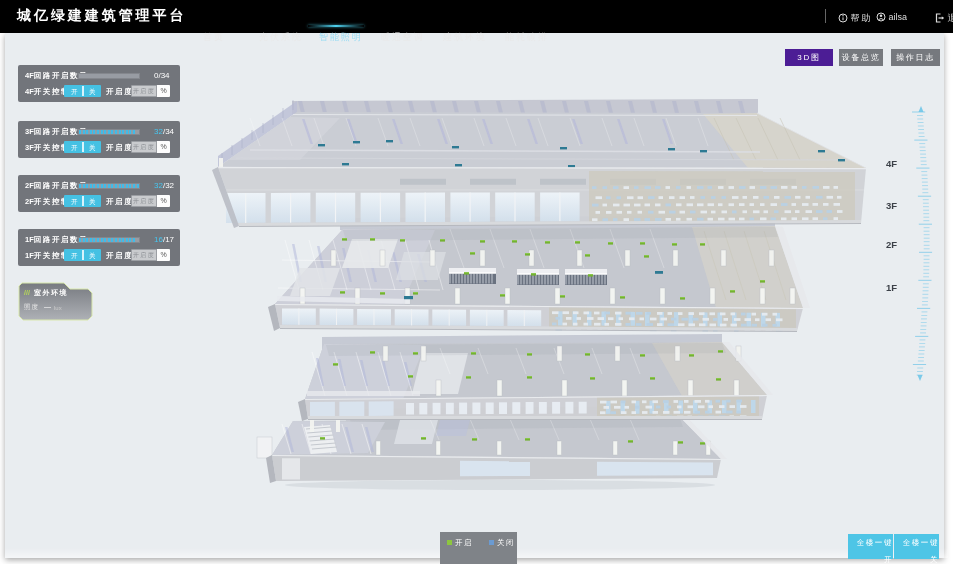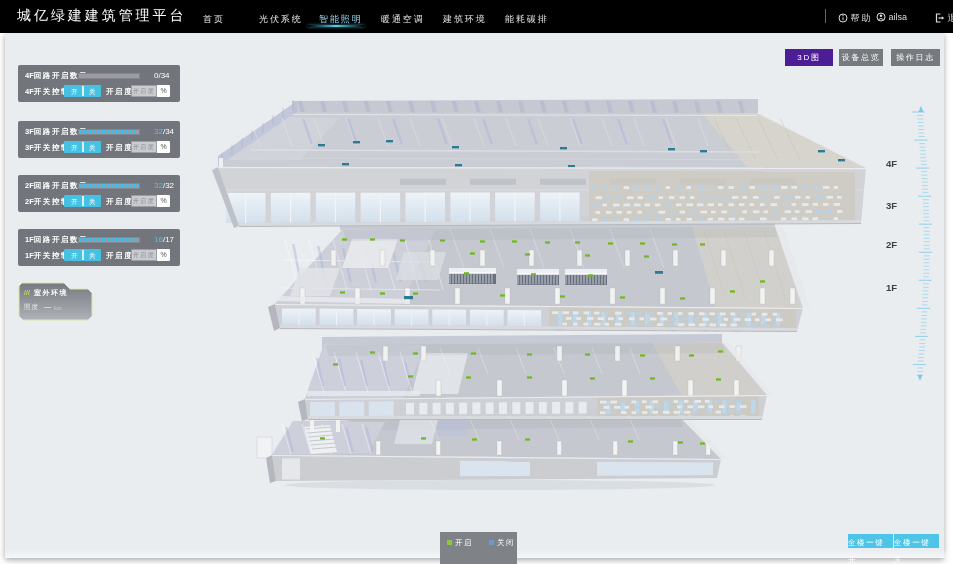--- a/index.html
+++ b/index.html
@@ -1,19 +1,19 @@
 <!DOCTYPE html>
 <html><head><meta charset="utf-8"><style>
 *{margin:0;padding:0;box-sizing:border-box}
 body{width:953px;height:564px;background:#fff;font-family:"Liberation Sans",sans-serif;overflow:hidden;position:relative}
 .cjk{letter-spacing:0.21em}
 #content{position:absolute;left:5px;top:33px;width:939px;height:525px;background:#e9edf0;box-shadow:0 2px 6px rgba(0,0,0,.35)}
 #topbar{position:absolute;left:0;top:0;width:953px;height:33px;background:#000;z-index:5}
-#title{position:absolute;left:17px;top:7px;font-size:14px;color:#fff;font-weight:normal;letter-spacing:0.5px}
-.nav{position:absolute;top:13px;font-size:9px;color:#e8e8e8;white-space:nowrap}
+#title{position:absolute;left:17px;top:7px;font-size:14px;color:#fff;font-weight:bold;letter-spacing:0.5px}
+.nav{position:absolute;top:31px;font-size:9px;color:#e8e8e8;white-space:nowrap}
 .nav.active{color:#9adcf3}
 #navline{position:absolute;left:308px;top:25px;width:56px;height:2px;background:linear-gradient(90deg,rgba(79,210,240,0),#4fd2f0,rgba(79,210,240,0));box-shadow:0 0 3px rgba(79,210,240,.7)}
 .tb{position:absolute;top:12px;font-size:9px;color:#ddd;white-space:nowrap}
 #bdsvg{position:absolute;left:0;top:33px}
 .panel{position:absolute;left:18px;width:162px;background:rgba(104,108,114,.93);border-radius:2px;color:#fff;z-index:3}
 .prow{position:absolute;left:0;width:100%;height:14px}
 .plabel{position:absolute;left:7px;top:2px;font-size:7.5px;font-weight:bold}
 .pbar{position:absolute;left:60px;top:4px;width:62px;height:6px;background:#989ca3;border:0.5px solid #84878d}
 .barfill{height:100%;background:repeating-linear-gradient(90deg,#41bbe8 0,#41bbe8 2px,rgba(65,187,232,.15) 2px,rgba(65,187,232,.15) 3.6px)}
 .pnum{position:absolute;left:136px;top:2px;font-size:8px}
@@ -21,21 +21,21 @@
 .onoff{position:absolute;left:46px;top:0px;width:37px;height:12px;background:#45c1e3;border-radius:1px}
 .onbtn,.offbtn{position:absolute;top:2.5px;font-size:6.5px;color:#fff}
 .onbtn{left:7px}.offbtn{left:25px}
 .onoff::after{content:"";position:absolute;left:18px;top:1px;width:1.5px;height:10px;background:#d9f3fb}
 .odeg{position:absolute;left:88px;top:2px;font-size:7.5px;font-weight:bold}
 .oinput{position:absolute;left:113px;top:0px;width:26px;height:12px;background:#c9cbce;border:1px solid #9b9ea3;border-radius:1px 0 0 1px;font-size:6px;color:#8a8d92;text-align:center;line-height:11px}
 .opct{position:absolute;left:139px;top:0px;width:13px;height:12px;background:#fdfdfd;font-size:7px;color:#555;text-align:center;line-height:12px;border-radius:0 1px 1px 0}
 .topbtn{position:absolute;top:49px;height:17px;font-size:8px;color:#fff;text-align:center;line-height:17px;z-index:4}
 .floorlabel{position:absolute;font-size:9.5px;font-weight:bold;color:#3c4148;z-index:2}
 #legend{position:absolute;left:440px;top:532px;width:77px;height:32px;background:#7f8388;z-index:3;font-size:7.5px;color:#fff}
-.bbtn{position:absolute;top:534px;width:45px;height:14px;background:#4ec5e6;color:#fff;font-size:7.5px;text-align:left;line-height:17px;z-index:4}
+.bbtn{position:absolute;top:534px;width:45px;height:25px;background:#4ec5e6;color:#fff;font-size:7.5px;text-align:right;line-height:17px;z-index:4}
 #outdoor{position:absolute;left:18px;top:282px;z-index:3}
 </style></head><body>
 
 <div id="topbar">
 
   <div id="title"><span class="cjk">城亿绿建建筑管理平台</span></div>
 
   <div class="nav" style="left:203px"><span class="cjk">首页</span></div>
 
   <div class="nav" style="left:259px"><span class="cjk">光伏系统</span></div>

